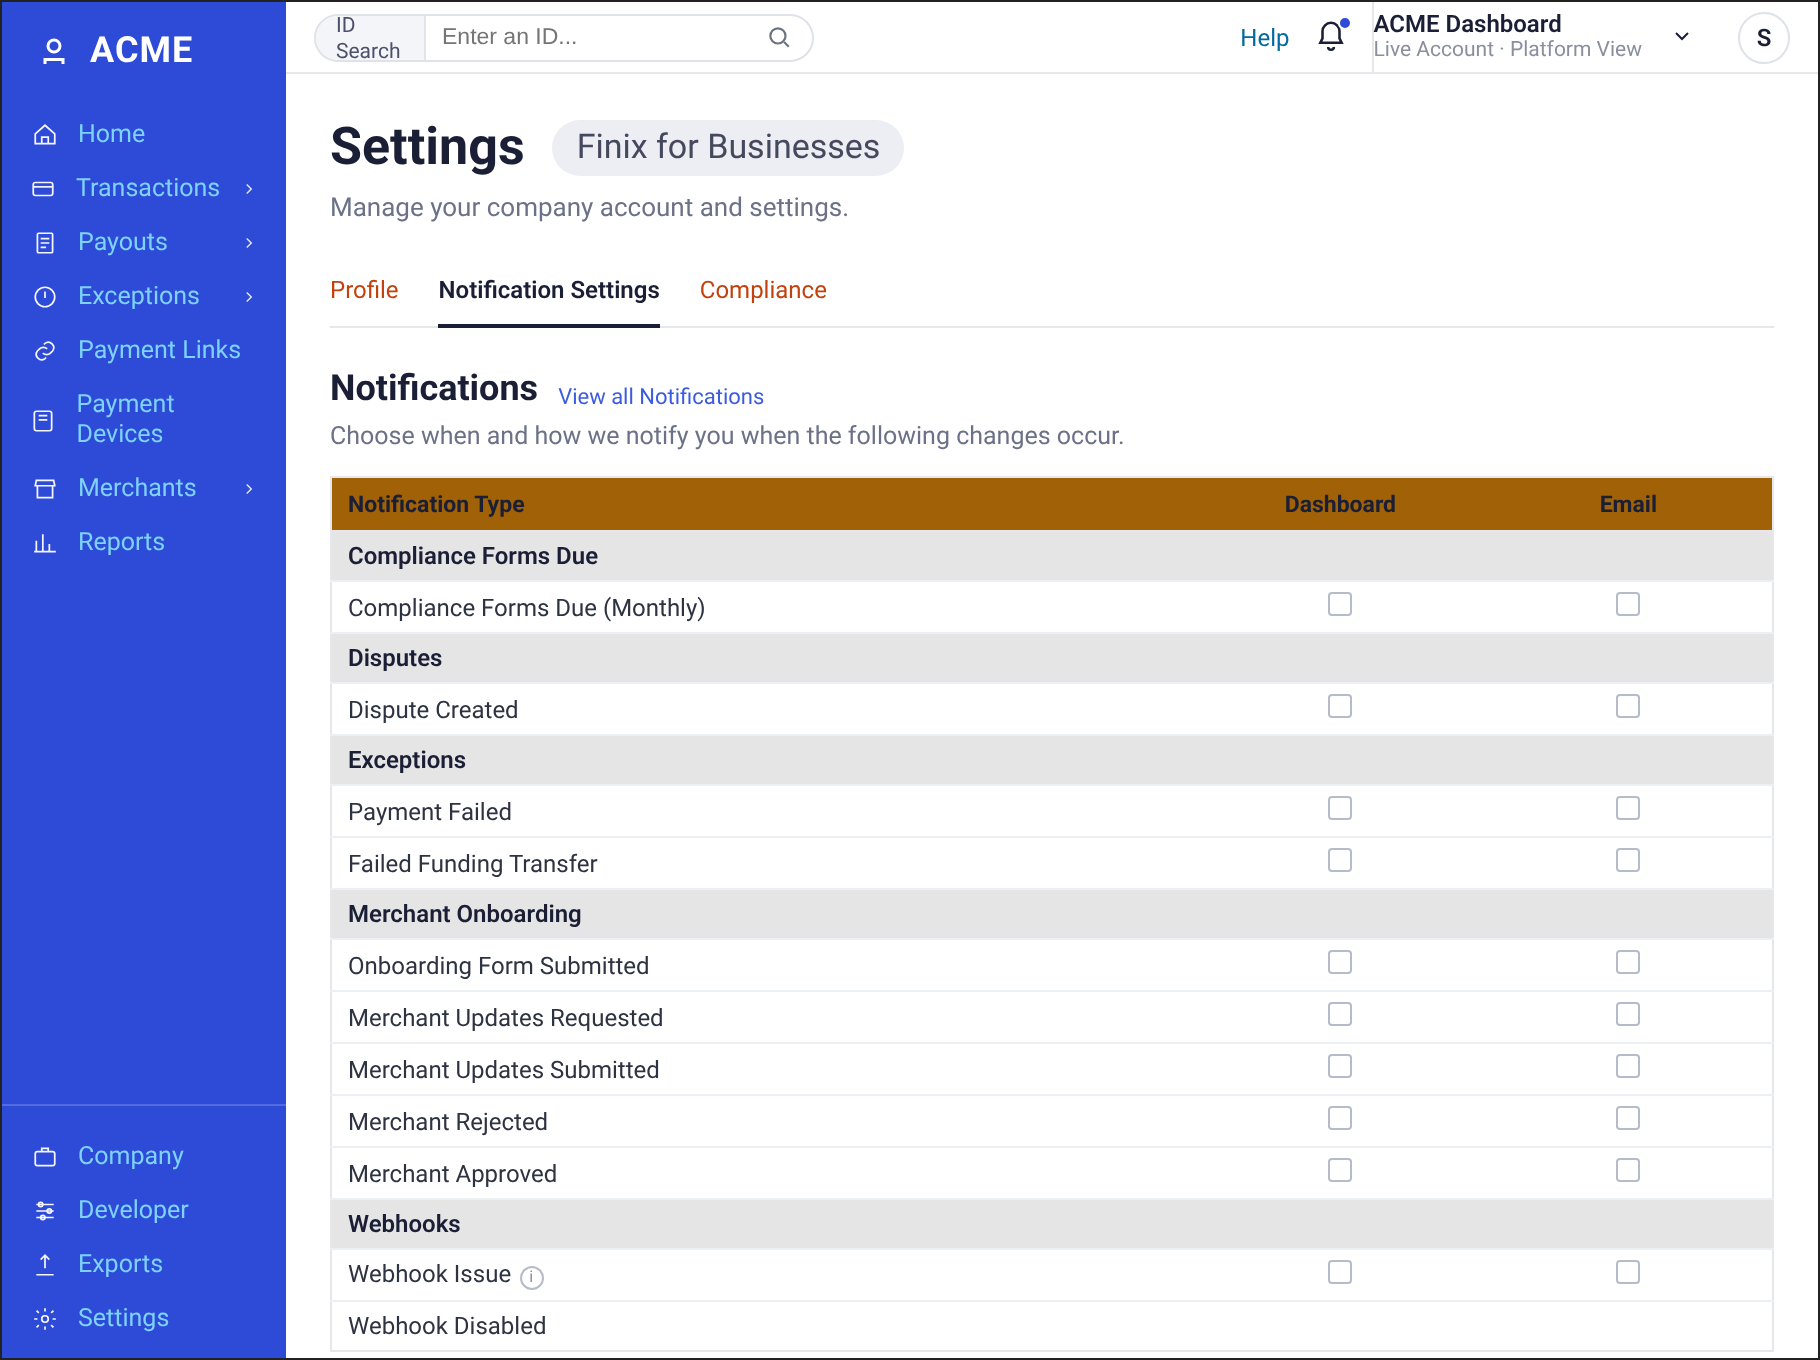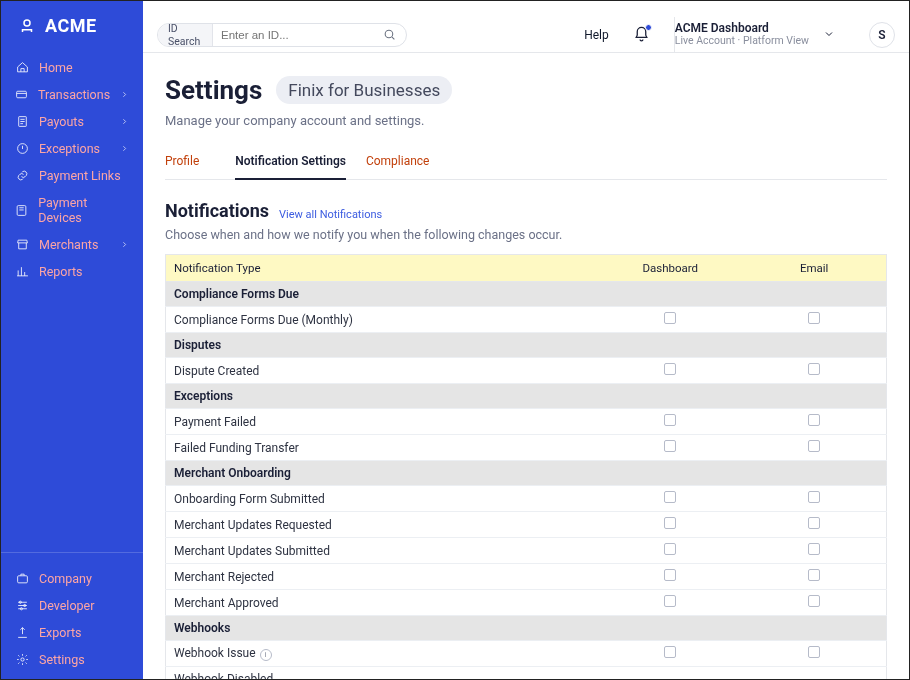--- a/index.html
+++ b/index.html
@@ -30,41 +30,40 @@
     display: flex; align-items: center; gap: 8px;
     padding: 14px 16px 12px 16px;
     font-weight: 700; font-size: 18px; letter-spacing: 0.5px;
   }
   .brand .logo-icon { width: 20px; height: 20px; display:flex; align-items:center; justify-content:center;}
   .nav { padding-top: 6px; }
   .nav-item {
     display: flex; align-items: center; gap: 10px;
     padding: 6px 14px;
     font-size: 12.5px;
-    color: #fca5a5;
+    color: #7dd3fc;
     cursor: pointer;
     position: relative;
   }
   .nav-item .chev { margin-left: auto; opacity: .85; }
   .nav-item .icon { width: 14px; height: 14px; display:flex; align-items:center; justify-content:center; opacity:.95;}
   .sidebar-bottom {
     margin-top: auto;
     border-top: 1px solid rgba(255,255,255,0.18);
     padding: 6px 0;
   }
 
   
   .main { flex: 1; display: flex; flex-direction: column; min-width:0;}
   .topbar {
     display: flex; align-items: center;
     height: 36px;
     border-bottom: 1px solid #e5e7eb;
     padding: 0 14px 0 14px;
-    gap: 24px;
-    margin-top: 16px;
+    gap: 12px;
   }
   .search-wrap {
     display: flex; align-items: center;
     border: 1px solid #dfe2e8;
     border-radius: 16px;
     overflow: hidden;
     height: 24px;
     width: 250px;
   }
   .search-pill {
@@ -79,21 +78,21 @@
   .search-input {
     border: none; outline: none;
     flex: 1;
     font-size: 11.5px;
     padding: 0 8px;
     color: #6b7280;
     background: transparent;
   }
   .search-icon { color:#6b7280; padding-right:10px; display:flex; align-items:center;}
   .topbar-spacer { flex:1; }
-  .help-link { font-size: 12px; color: #0f172a; cursor:pointer; }
+  .help-link { font-size: 12px; color: #0369a1; cursor:pointer; }
   .bell { position: relative; cursor:pointer; color:#1a1f36; display:flex; align-items:center;}
   .bell-dot {
     position:absolute; top:-2px; right:-2px;
     width:7px; height:7px; border-radius:50%;
     background:#2e4bd8; border:1.5px solid #fff;
   }
   .account-box {
     border-left:1px solid #e5e7eb;
     padding: 4px 0;
     display:flex; align-items:center; gap:14px;
@@ -132,38 +131,37 @@
   }
   .tab {
     padding: 8px 0 10px 0;
     color:#c2410c;
     cursor:pointer;
   }
   .tab.active {
     color:#1a1f36; font-weight:600;
     border-bottom:2px solid #1a1f36;
     margin-bottom:-1px;
-    margin-left:16px;
   }
 
   .section-head { display:flex; align-items:flex-end; gap:10px; margin-top:20px;}
   .section-title { font-size:18px; font-weight:700; }
   .section-link { font-size:11px; color:#3c5ce0; cursor:pointer; }
   .section-sub { font-size:12.5px; color:#6b7187; margin-top:6px; }
 
   table.notif {
     width:100%;
     border-collapse: collapse;
     margin-top:12px;
     border:1px solid #e5e7eb;
     font-size:12px;
   }
   table.notif th {
-    background:#fef9c3;
-    color:#1a1f36; font-weight:400;
+    background:#a16207;
+    color:#1a1f36; font-weight:700;
     text-align:center;
     padding:6px 8px;
     border-bottom:1px solid #e5e7eb;
     font-size:11.5px;
   }
   table.notif th:first-child { text-align:left; width:60%;}
   table.notif th:nth-child(2){ width:20%;}
   table.notif th:nth-child(3){ width:20%;}
   table.notif td {
     padding:5px 8px;

